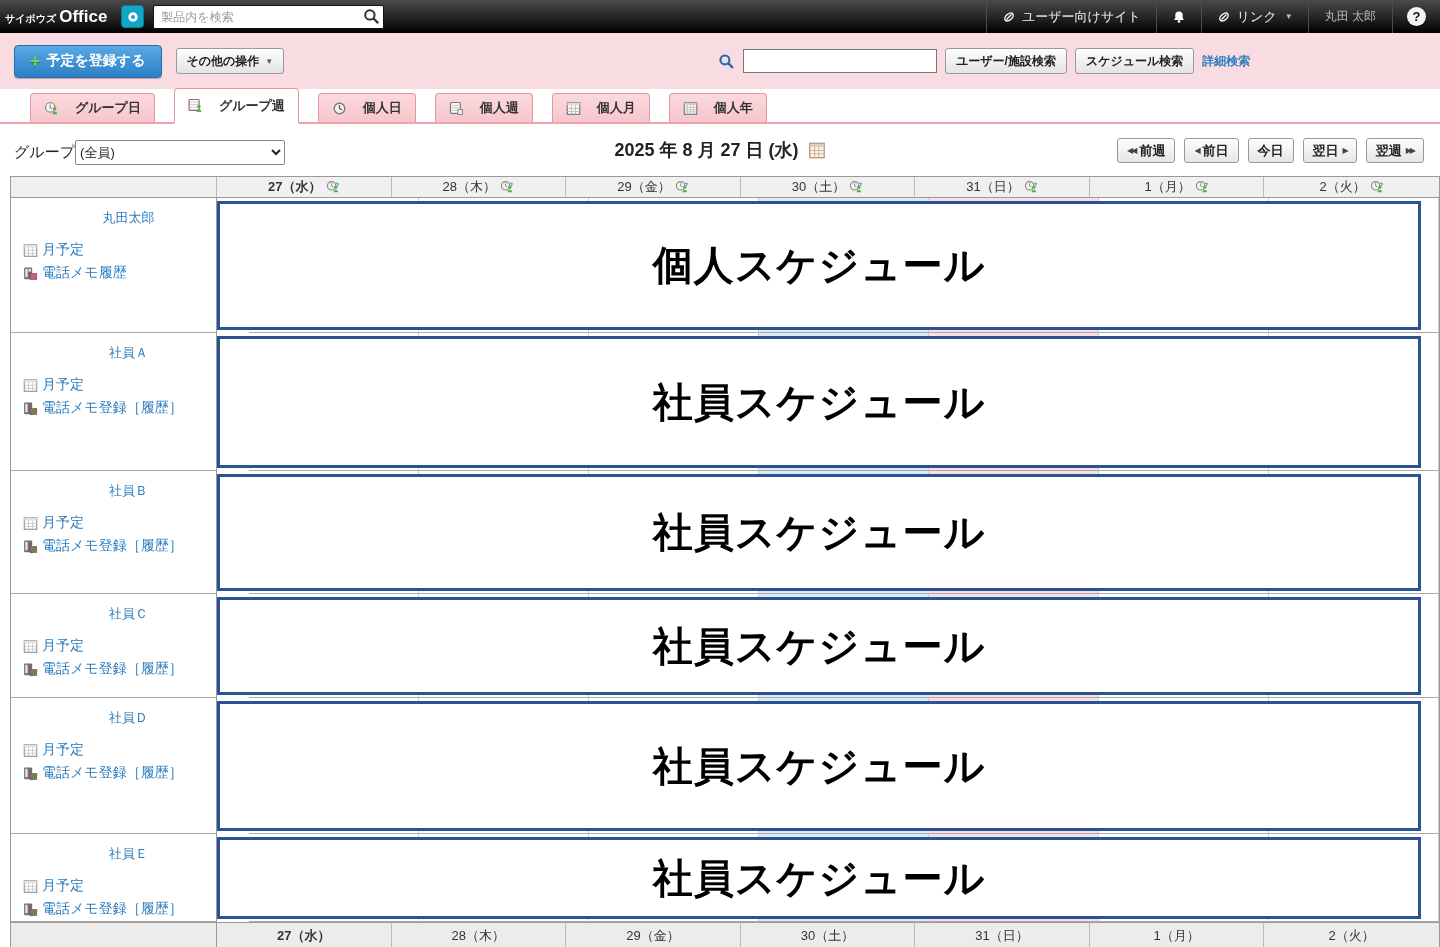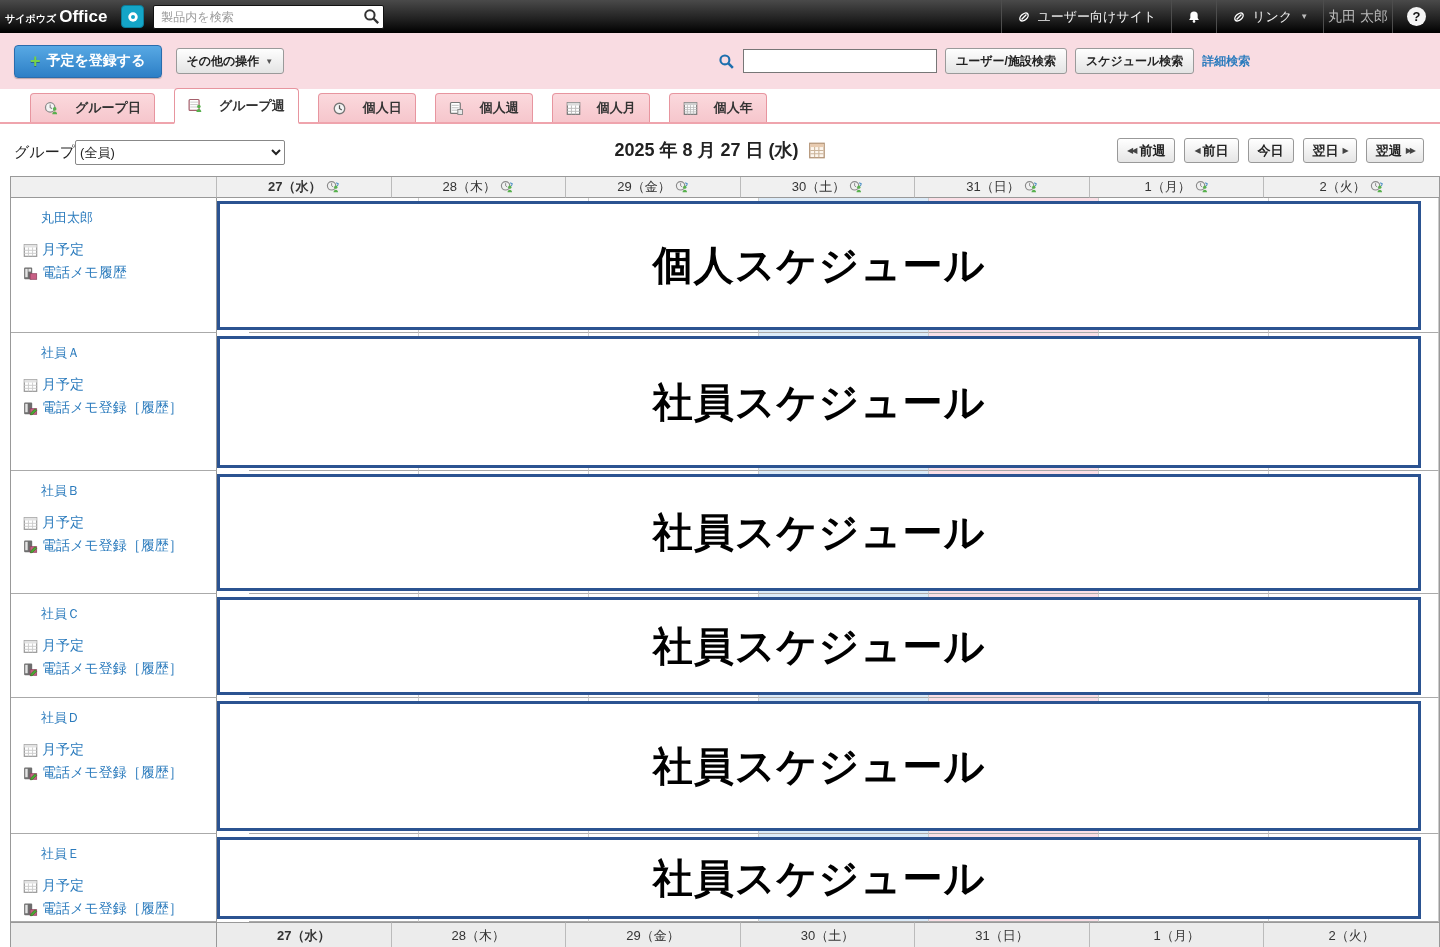--- a/index.html
+++ b/index.html
@@ -18,21 +18,21 @@
     display:flex;align-items:center;justify-content:center;border:1px solid #0b7e99;cursor:pointer;}
   .gsearch{position:relative;margin-left:9px;}
   .gsearch input{width:196px;height:22px;border:1px solid #111;border-radius:2px;
     padding:0 26px 0 7px;font-size:12px;font-family:inherit;outline:none;background:#fff;color:#333;}
   .gsearch input::placeholder{color:#9a9a9a;}
   .gsearch-btn{position:absolute;right:4px;top:3px;width:17px;height:17px;color:#333;cursor:pointer;}
   .tb-right{margin-left:auto;display:flex;align-items:center;height:100%;}
   .tb-item{display:flex;align-items:center;gap:6px;padding:0 15px;height:100%;
     font-size:13px;color:#f0f0f0;cursor:pointer;border-left:1px solid #4d4d4d;text-decoration:none;}
   .tb-item .caret{font-size:8px;color:#bbb;margin-left:2px;}
-  .tb-user{font-size:14px;color:#b9b9b9;padding:0 4px;height:100%;display:flex;align-items:center;border-left:1px solid #4d4d4d;cursor:pointer;}
+  .tb-user{font-size:12px;color:#b9b9b9;padding:0 16px;height:100%;display:flex;align-items:center;border-left:1px solid #4d4d4d;cursor:pointer;}
   .tb-help{height:100%;display:flex;align-items:center;padding:0 14px;border-left:1px solid #4d4d4d;cursor:pointer;text-decoration:none;}
   .helpc{width:19px;height:19px;border-radius:50%;background:#f4f4f4;color:#111;
     font-weight:bold;font-size:13px;display:flex;align-items:center;justify-content:center;}
   .icon12{width:14px;height:14px;display:inline-block;}
 
   
   #toolbar{position:absolute;top:33px;left:0;right:0;height:56px;background:var(--accent-pink,#f9dce2);
     display:flex;align-items:center;}
   .btn-primary{display:flex;align-items:center;gap:6px;margin-left:14px;height:33px;padding:0 15px;
     background:linear-gradient(#58a9e4,#2d7fc6);border:1px solid #2a6cad;border-radius:4px;
@@ -70,21 +70,21 @@
   .dateline .dtext{font-size:18px;font-weight:bold;color:#222;white-space:nowrap;}
   .dp-icon{width:17px;height:17px;cursor:pointer;}
   .navbtns{position:absolute;right:16px;top:14px;display:flex;gap:9px;}
   .navbtn{display:inline-flex;align-items:center;gap:4px;height:25px;padding:0 9px;
     background:linear-gradient(#fff,#e5e5e5);border:1px solid #999;border-radius:3px;
     font-size:13px;font-weight:bold;color:#222;cursor:pointer;font-family:inherit;}
   .navbtn .arr{font-size:8px;color:#444;letter-spacing:-2px;}
 
   
   #table{position:absolute;top:176px;left:10px;right:0;bottom:0;border:1px solid #999;border-bottom:none;box-sizing:border-box;}
-  .grid{display:grid;grid-template-columns:206px repeat(7,1fr);}
+  .grid{display:grid;grid-template-columns:206px repeat(7,1fr);text-align:center;}
   #grid-header .hcell{height:20px;background:#f0f0f0;border-bottom:1px solid #999;border-right:1px solid #bbb;
     display:flex;align-items:center;justify-content:center;gap:4px;font-size:13px;color:#333;}
   #grid-header .hcell:last-child,.mrow .dcell:last-child,#grid-footer .fcell:last-child{border-right:none;}
   .hcell.today,.fcell.today{font-weight:bold;color:#111;}
   .hcell.sat,.fcell.sat,.dcell.sat{background:var(--saturday-bg,#dcebf8);}
   .hcell.sun,.fcell.sun,.dcell.sun{background:var(--sunday-bg,#fbdfe6);}
   .dayicon{width:14px;height:14px;cursor:pointer;}
 
   .mrow{position:relative;}
   .scell{border-right:1px solid #999;border-bottom:1px solid #aaa;background:#fff;padding:8px 0 0 0;box-sizing:border-box;overflow:hidden;}

